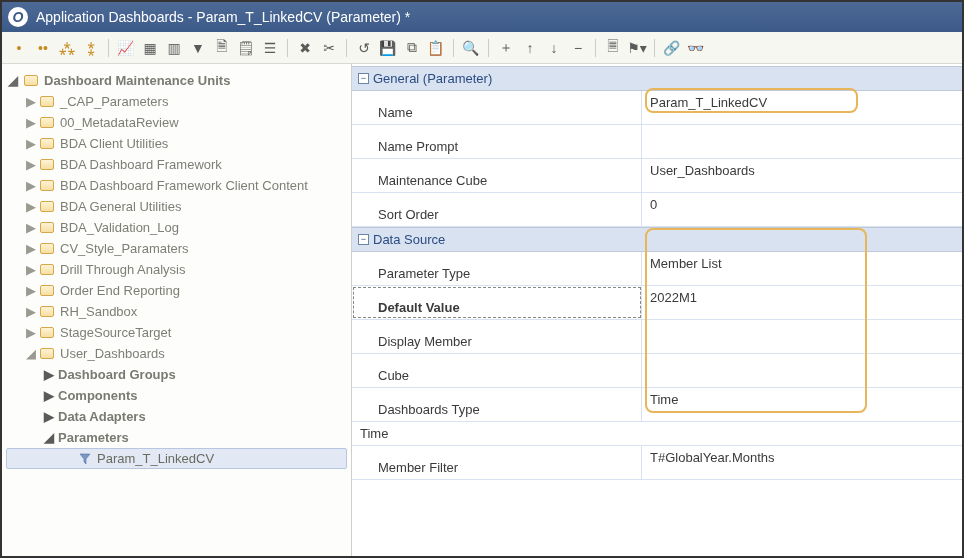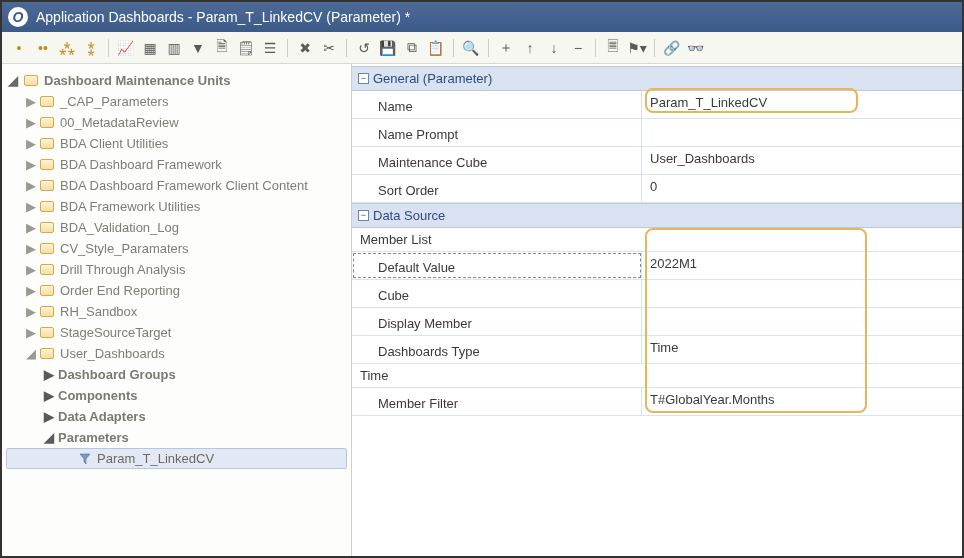--- a/index.html
+++ b/index.html
@@ -31,23 +31,23 @@
   .tree-item.l2 .caret{color:#5a5a5a;}
   .tree-item.l3{padding-left:72px;font-weight:normal;color:#6a6a62;}
   .tree-item.sel{background:#e2e9f4;border:1px solid #b7c7df;border-radius:2px;padding-top:2px;padding-bottom:2px;}
   .funnel-icon{width:12px;height:12px;display:inline-block;}
   .funnel-icon svg{display:block;}
 
   
   .section-hdr{background:#d8e2f0;border-top:1px solid #c0c9d8;border-bottom:1px solid #c0c9d8;padding:4px 6px;color:#2b4c80;font-size:13px;display:flex;align-items:center;gap:4px;}
   .section-hdr .boxminus{width:11px;height:11px;border:1px solid #6a83a8;display:flex;align-items:center;justify-content:center;font-size:9px;line-height:1;color:#2b4c80;background:#fff;cursor:pointer;}
   .prop-row{display:flex;border-bottom:1px solid #d8e2f0;}
-  .prop-label{width:290px;padding:8px 6px 4px 26px;color:#3a3a3a;border-right:1px solid #d8e2f0;}
+  .prop-label{width:290px;padding:14px 6px 4px 26px;color:#3a3a3a;border-right:1px solid #d8e2f0;}
   .prop-value{flex:1;padding:4px 8px;color:#3a3a3a;position:relative;}
-  .prop-row.dashed .prop-label{outline:1px dashed #888;outline-offset:-2px;}
+  .prop-row.dashed .prop-label{outline:1px dashed #888;outline-offset:-2px;font-weight:bold;}
   .prop-row.dashed .prop-value{}
   
   
   .hl{position:absolute;border:2px solid #e8b558;border-radius:8px;pointer-events:none;}
 </style>
 </head>
 <body>
 
 <div class="app">
 
@@ -121,21 +121,21 @@
             <span>BDA Dashboard Framework</span>
           </div>
           <div class="tree-item">
             <span class="caret">▶</span>
             <span class="fld-icon"></span>
             <span>BDA Dashboard Framework Client Content</span>
           </div>
           <div class="tree-item">
             <span class="caret">▶</span>
             <span class="fld-icon"></span>
-            <span>BDA Framework Utilities</span>
+            <span>BDA General Utilities</span>
           </div>
           <div class="tree-item">
             <span class="caret">▶</span>
             <span class="fld-icon"></span>
             <span>BDA_Validation_Log</span>
           </div>
           <div class="tree-item">
             <span class="caret">▶</span>
             <span class="fld-icon"></span>
             <span>CV_Style_Paramaters</span>
@@ -214,32 +214,33 @@
             <div class="prop-label">Sort Order</div>
             <div class="prop-value">0</div>
           </div>
         </div>
       <div class="section-hdr">
         <span class="boxminus">−</span>
         <span>Data Source</span>
       </div>
       <div id="ds-rows">
           <div class="prop-row">
+            <div class="prop-label">Parameter Type</div>
             <div class="prop-value">Member List</div>
           </div>
           <div class="prop-row dashed">
             <div class="prop-label">Default Value</div>
             <div class="prop-value">2022M1</div>
           </div>
           <div class="prop-row">
+            <div class="prop-label">Display Member</div>
+            <div class="prop-value"></div>
+          </div>
+          <div class="prop-row">
             <div class="prop-label">Cube</div>
-            <div class="prop-value"></div>
-          </div>
-          <div class="prop-row">
-            <div class="prop-label">Display Member</div>
             <div class="prop-value"></div>
           </div>
           <div class="prop-row">
             <div class="prop-label">Dashboards Type</div>
             <div class="prop-value">Time</div>
           </div>
           <div class="prop-row">
             <div class="prop-value">Time</div>
           </div>
           <div class="prop-row">

